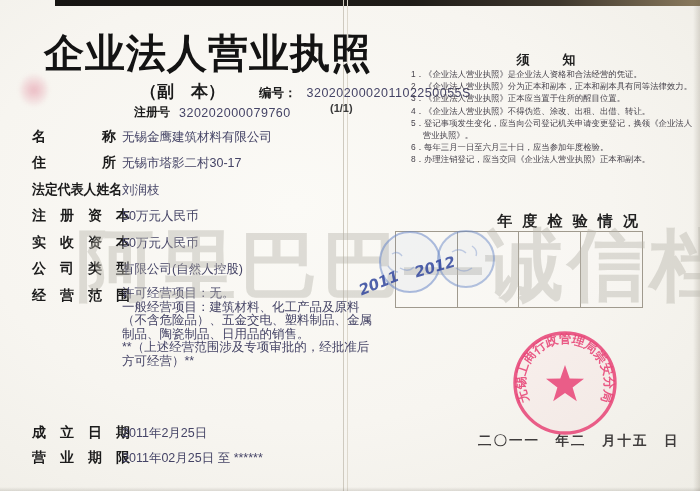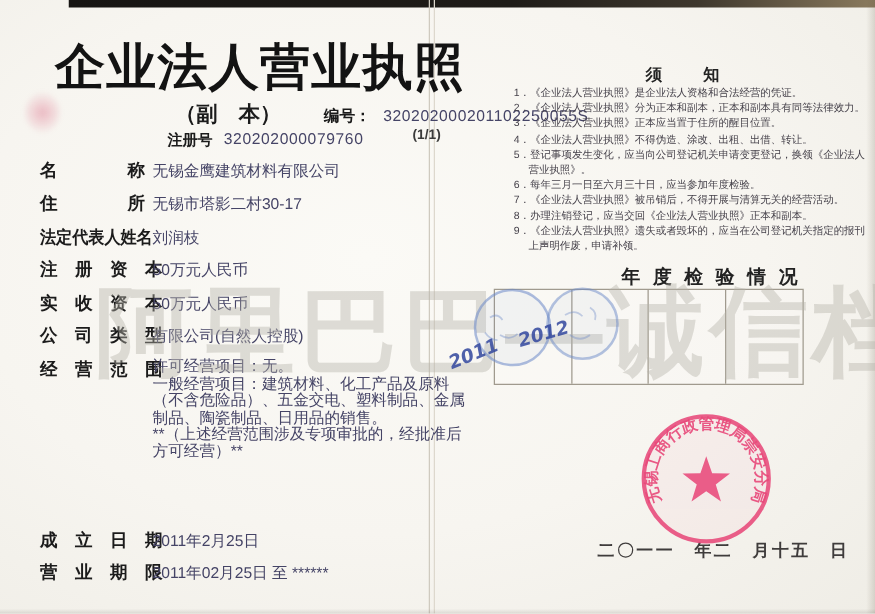--- a/index.html
+++ b/index.html
@@ -20,21 +20,21 @@
   .watermark{position:absolute;left:76px;top:214px;z-index:6;white-space:nowrap;pointer-events:none;
         font-size:78px;font-weight:bold;letter-spacing:4px;color:rgba(182,178,170,0.42);
         font-family:"Liberation Sans",sans-serif;}
   
   .title{position:absolute;left:28px;top:10px;margin:16px;font-size:40px;font-weight:bold;
         color:#131313;letter-spacing:1px;white-space:nowrap;}
   .subtitle-row{position:absolute;left:140px;top:80px;display:flex;align-items:baseline;white-space:nowrap;}
   .copy-type{font-size:17px;font-weight:bold;color:#1b1b1b;}
   .serial-label{font-size:12.5px;font-weight:bold;color:#1b1b1b;margin-left:2px;padding-left:32px;}
   .serial-number{font-size:12.5px;color:#454466;margin-left:10px;letter-spacing:0.5px;}
-  .regno-row{position:absolute;left:134px;top:104px;display:flex;align-items:flex-start;white-space:nowrap;}
+  .regno-row{position:absolute;left:134px;top:104px;display:flex;align-items:center;white-space:nowrap;}
   .regno-label{font-size:12px;font-weight:bold;color:#1b1b1b;}
   .regno-value{font-size:12.5px;color:#454466;margin-left:9px;letter-spacing:0.5px;}
   .page-indicator{position:absolute;left:330px;top:102px;font-size:11px;color:#3a3a3a;font-weight:bold;}
   .field-row{position:absolute;left:32px;display:flex;align-items:baseline;white-space:nowrap;}
   .lbl{width:90px;flex:0 0 90px;font-size:14px;font-weight:bold;color:#1b1b1b;white-space:nowrap;}
   .lbl.condense{transform:scaleX(0.92);transform-origin:left;}
   .val{font-size:12.5px;color:#454466;}
   .scope-lines{position:absolute;left:122px;top:287px;width:250px;}
   .scope-lines div{font-size:12.5px;line-height:13.6px;color:#454466;white-space:nowrap;}
   
@@ -130,23 +130,21 @@
   </div>
 
   <div class="notice-title">须　知</div>
   <div class="notice-list">
     <div class="notice-item">1．《企业法人营业执照》是企业法人资格和合法经营的凭证。</div>
     <div class="notice-item">2．《企业法人营业执照》分为正本和副本，正本和副本具有同等法律效力。</div>
     <div class="notice-item">3．《企业法人营业执照》正本应当置于住所的醒目位置。</div>
     <div class="notice-item">4．《企业法人营业执照》不得伪造、涂改、出租、出借、转让。</div>
     <div class="notice-item">5．登记事项发生变化，应当向公司登记机关申请变更登记，换领《企业法人营业执照》。</div>
     <div class="notice-item">6．每年三月一日至六月三十日，应当参加年度检验。</div>
-    <div class="notice-item">7．《企业法人营业执照》被吊销后，不得开展与清算无关的经营活动。</div>
     <div class="notice-item">8．办理注销登记，应当交回《企业法人营业执照》正本和副本。</div>
-    <div class="notice-item">9．《企业法人营业执照》遗失或者毁坏的，应当在公司登记机关指定的报刊上声明作废，申请补领。</div>
   </div>
 
   <div class="annual-title">年 度 检 验 情 况</div>
   <div class="annual-table">
     <div class="annual-cell"></div>
     <div class="annual-cell"></div>
     <div class="annual-cell"></div>
     <div class="annual-cell"></div>
   </div>
 

